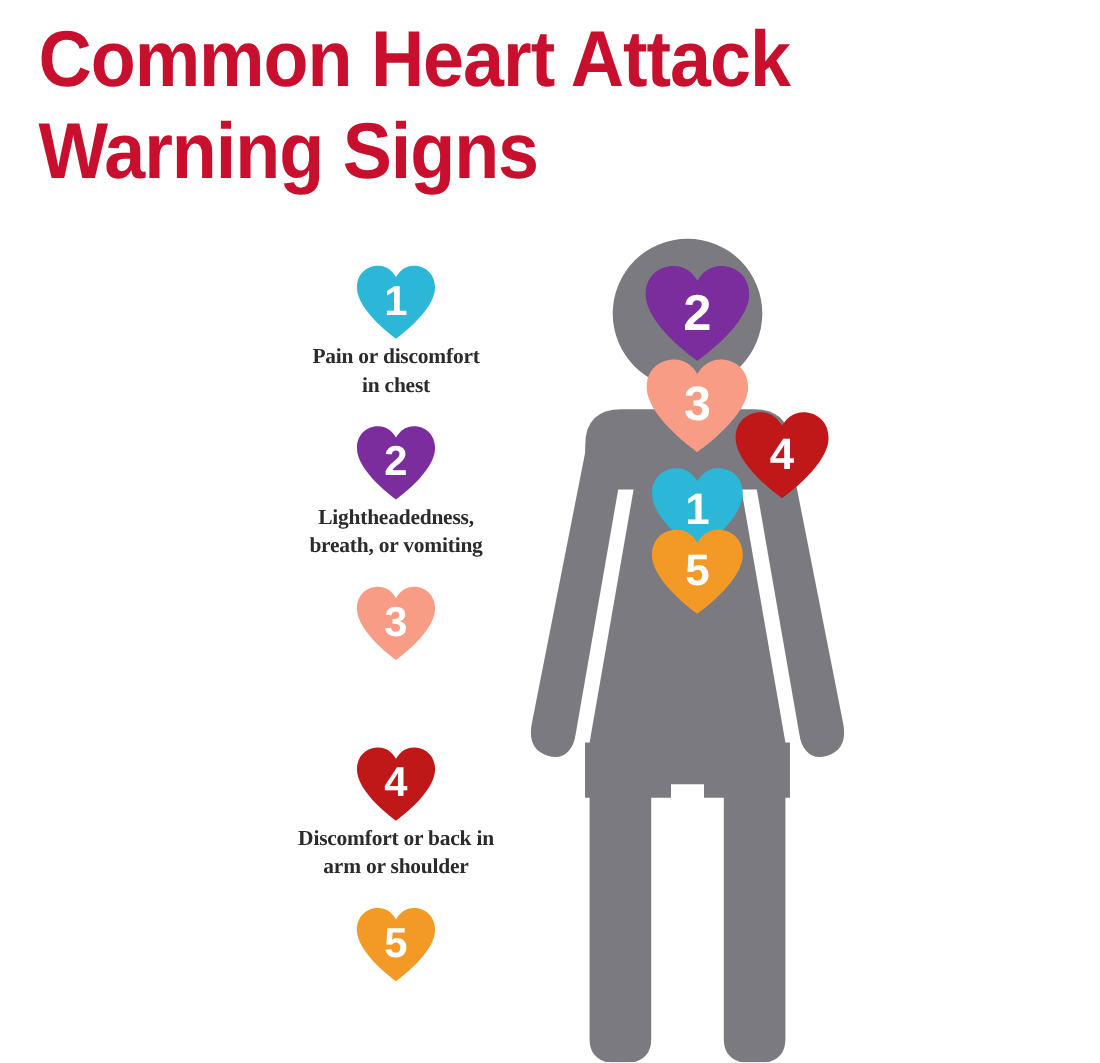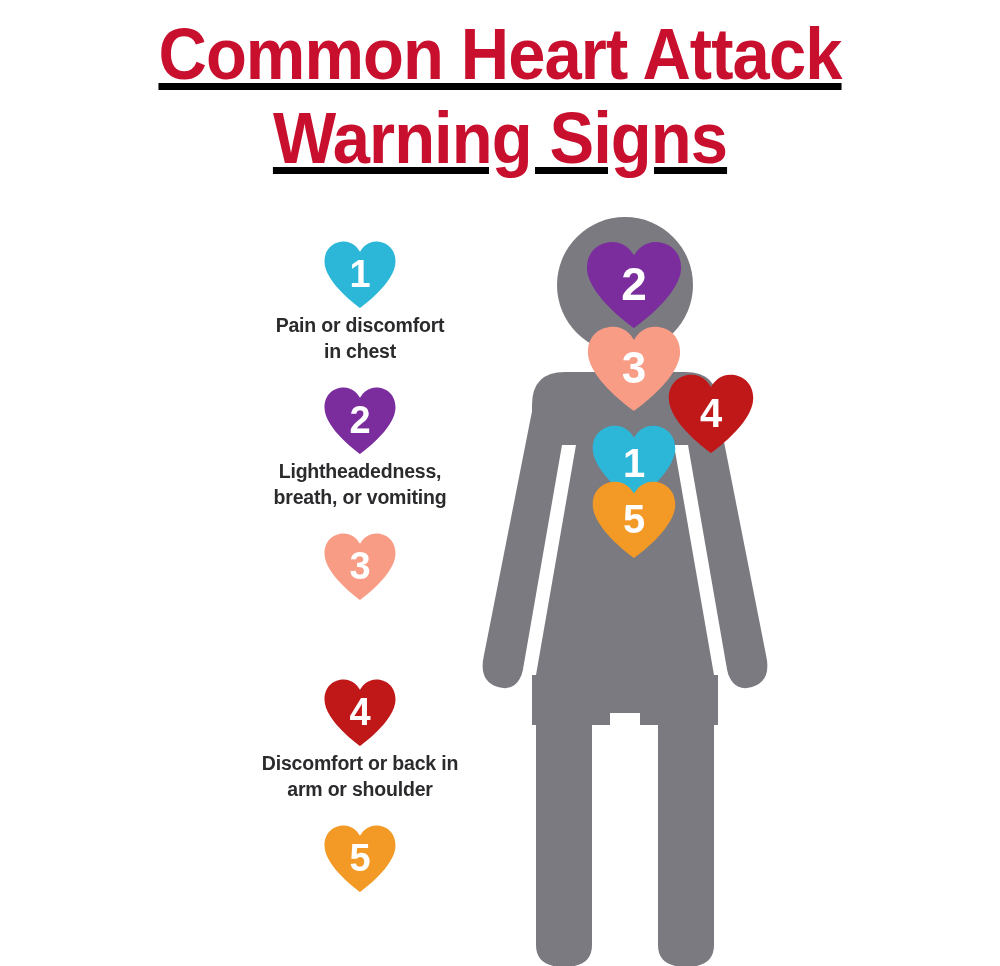--- a/index.html
+++ b/index.html
@@ -17,22 +17,21 @@
     background: #ffffff;
     overflow: hidden;
   }
 
   
   .title-block {
     position: absolute;
     left: 0;
     top: 12px;
     width: 1000px;
-    text-align: center;
-    text-decoration: underline;
+    text-align: left;
   }
   .title-line {
     color: #C8102E;
     font-family: "Liberation Sans", sans-serif;
     font-weight: bold;
     font-size: 72px;
     line-height: 84px;
     letter-spacing: -1px;
     transform: scaleX(0.93);
     transform-origin: center;
@@ -53,21 +52,21 @@
     text-align: center;
   }
   .legend-heart {
     position: relative;
     width: 74px;
     height: 68px;
     margin: 0 auto 4px auto;
   }
   .legend-label {
     color: #2B2B2E;
-    font-family: Liberation Sans, sans-serif;
+    font-family: Liberation Serif, serif;
     font-weight: bold;
     font-size: 19.5px;
     line-height: 26px;
     letter-spacing: -0.2px;
     white-space: pre-line;
   }
 
   
   .heart {
     position: relative;

